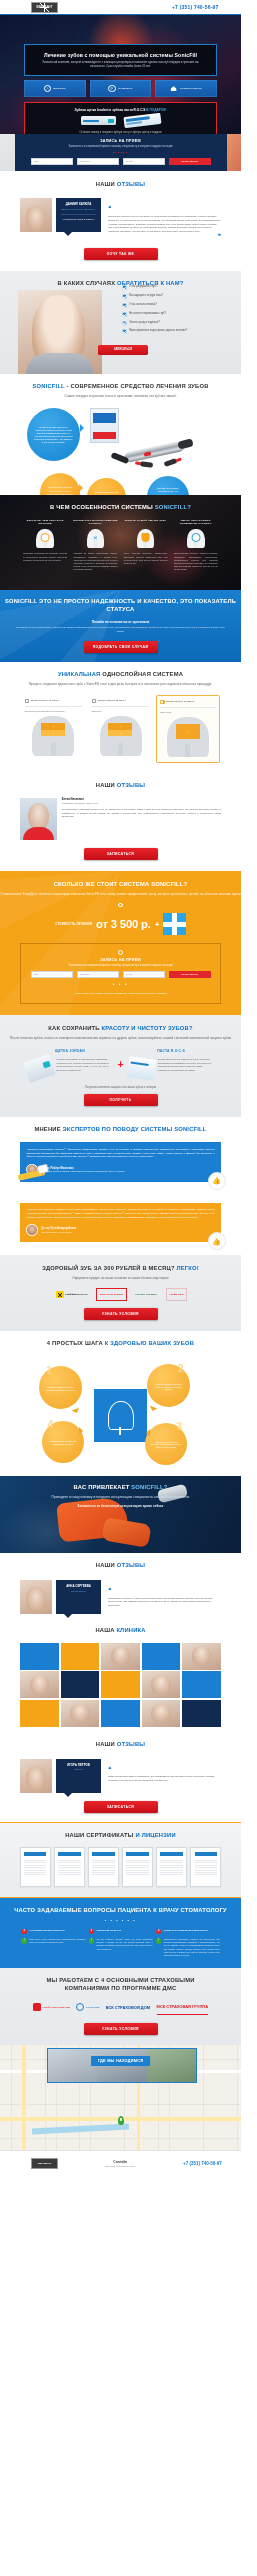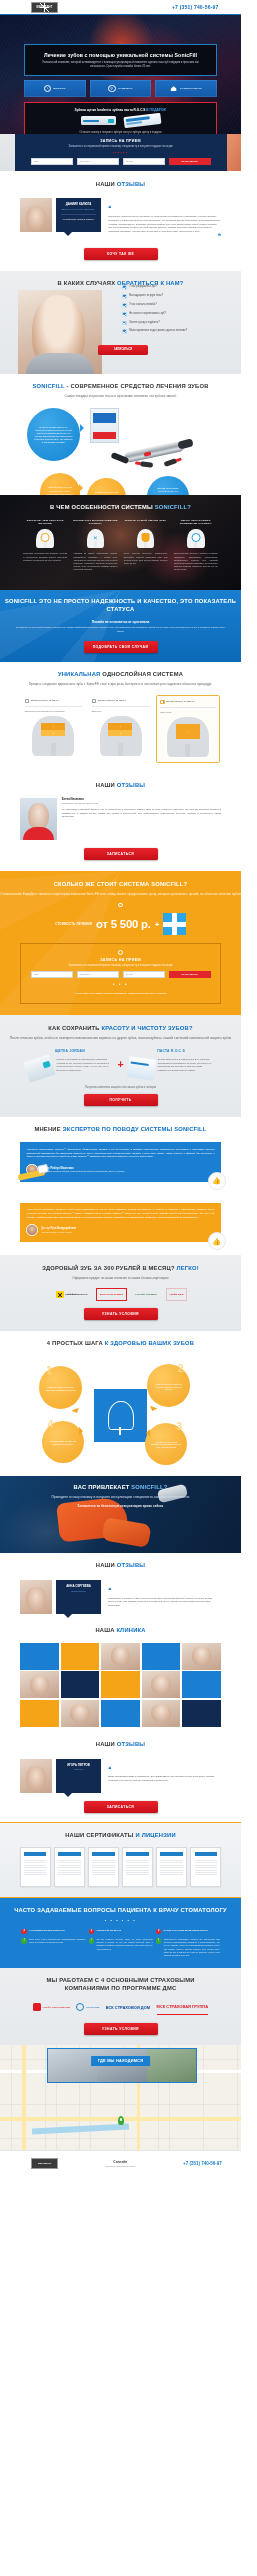--- a/index.html
+++ b/index.html
@@ -761,21 +761,21 @@
   </div>
 
   <div class="sec price">
     <div class="h2">
       <span>СКОЛЬКО ЖЕ СТОИТ СИСТЕМА </span><span>SONICFILL?</span>
     </div>
     <div class="sub">Стоматология ЕвроДент является партнером компании SonicFill и по этому может предоставить цену, которая сравнима с ценой, за обычное лечение зубов</div>
     <div class="pr-gear"></div>
     <div class="pr-line">
       <span class="pr-lbl">СТОИМОСТЬ ЛЕЧЕНИЯ</span>
-      <span class="pr-val">от 5 500 р.</span>
+      <span class="pr-val">от 3 500 р.</span>
       <span class="pr-plus">+</span>
       <span class="pr-gift"></span>
     </div>
     <div class="pr-form">
       <div class="pr-gear" style="margin-top:0"></div>
       <div class="appt-ttl">ЗАПИСЬ НА ПРИЕМ</div>
       <div class="appt-sub">Запишитесь на первичный прием к нашему специалисту и получите подарок по акции</div>
       <div class="form-row">
         <div class="fi">Имя</div>
         <div class="fi">Телефон</div>

